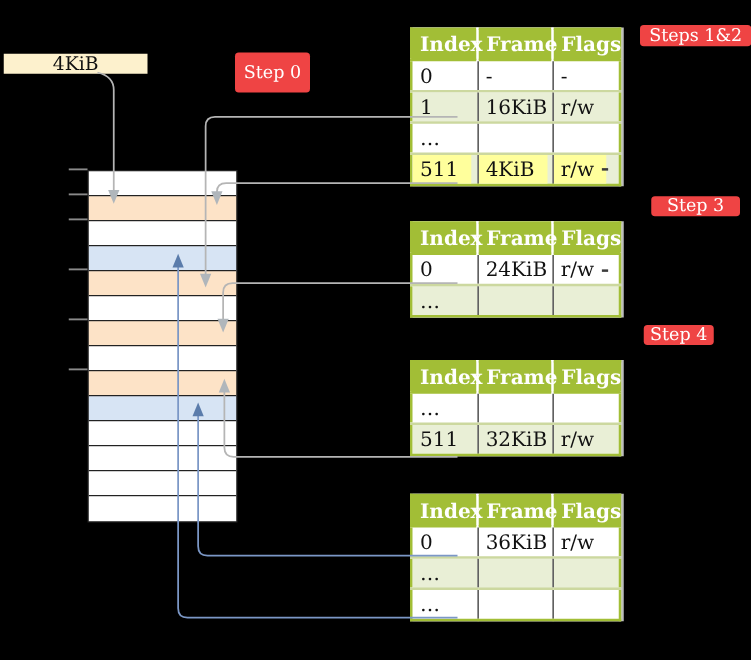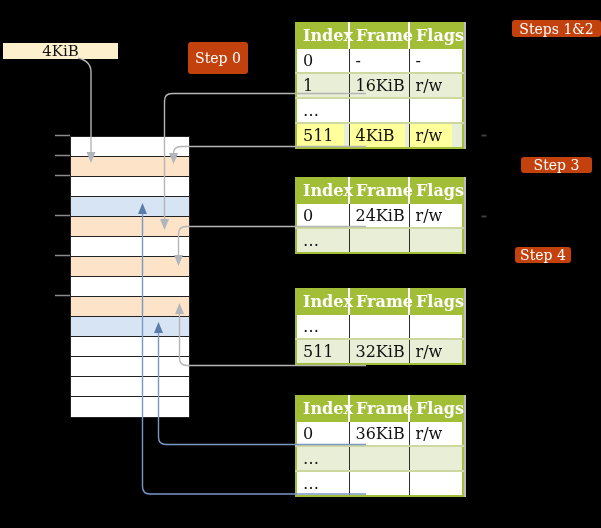--- a/index.html
+++ b/index.html
@@ -5,39 +5,39 @@
   html,body{margin:0;padding:0;background:#000;}
   #canvas{position:relative;width:601px;height:528px;background:#000;overflow:hidden;
           font-family:"DejaVu Serif","Liberation Serif",serif;}
 
   
   .frame-label{position:absolute;left:3px;top:43px;width:115px;height:16px;
                background:#fdf1cd;color:#111;font-size:15px;line-height:16px;
                display:flex;align-items:center;justify-content:center;}
 
   
-  .badge{position:absolute;background:#c2410c;color:#fff;font-size:14px;
+  .badge{position:absolute;background:#ef4444;color:#fff;font-size:14px;
          border-radius:3px;display:flex;align-items:center;justify-content:center;
          padding:0 2px;box-sizing:border-box;}
   .badge.b0{left:188px;top:42px;width:60px;height:32px;}
   .badge.b12{left:512px;top:20px;width:89px;height:17px;}
   .badge.b3{left:521px;top:157px;width:71px;height:16px;}
-  .badge.b4{left:515px;top:247px;width:56px;height:16px;}
+  .badge.b4{left:515px;top:260px;width:56px;height:16px;}
 
   
   .memcol{position:absolute;left:70px;top:136px;width:120px;border:1px solid #222;
           box-sizing:border-box;}
   .mem-row{height:20px;border-bottom:1px solid #222;box-sizing:border-box;background:#fff;}
   .mem-row:last-child{border-bottom:none;}
   .mem-row[data-kind="table"]{background:#fde3c7;}
   .mem-row[data-kind="data"]{background:#d7e4f4;}
   .mem-row[data-kind="free"]{background:#ffffff;}
 
   
-  table.pt{position:absolute;left:295px;border-collapse:collapse;table-layout:fixed;
+  table.pt{position:absolute;left:328px;border-collapse:collapse;table-layout:fixed;
            width:167px;background:#fff;border:2px solid #a2be36;
            box-shadow:2px 0 0 0 #bdbdbd;}
   table.pt.t1{top:22px;}  table.pt.t2{top:177px;}
   table.pt.t3{top:288px;} table.pt.t4{top:395px;}
   .pt th{background:#a2be36;color:#fff;font-weight:bold;font-size:16px;height:25px;
          text-align:left;padding:0 0 0 6px;border-right:2px solid #fff;box-sizing:border-box;}
   .pt th:last-child{border-right:none;}
   .pt td{font-size:16px;color:#111;height:25px;padding:0 0 0 6px;
          border-top:2px solid #ccd89f;border-right:1px solid #2e2e2e;box-sizing:border-box;
          white-space:nowrap;overflow:hidden;}

